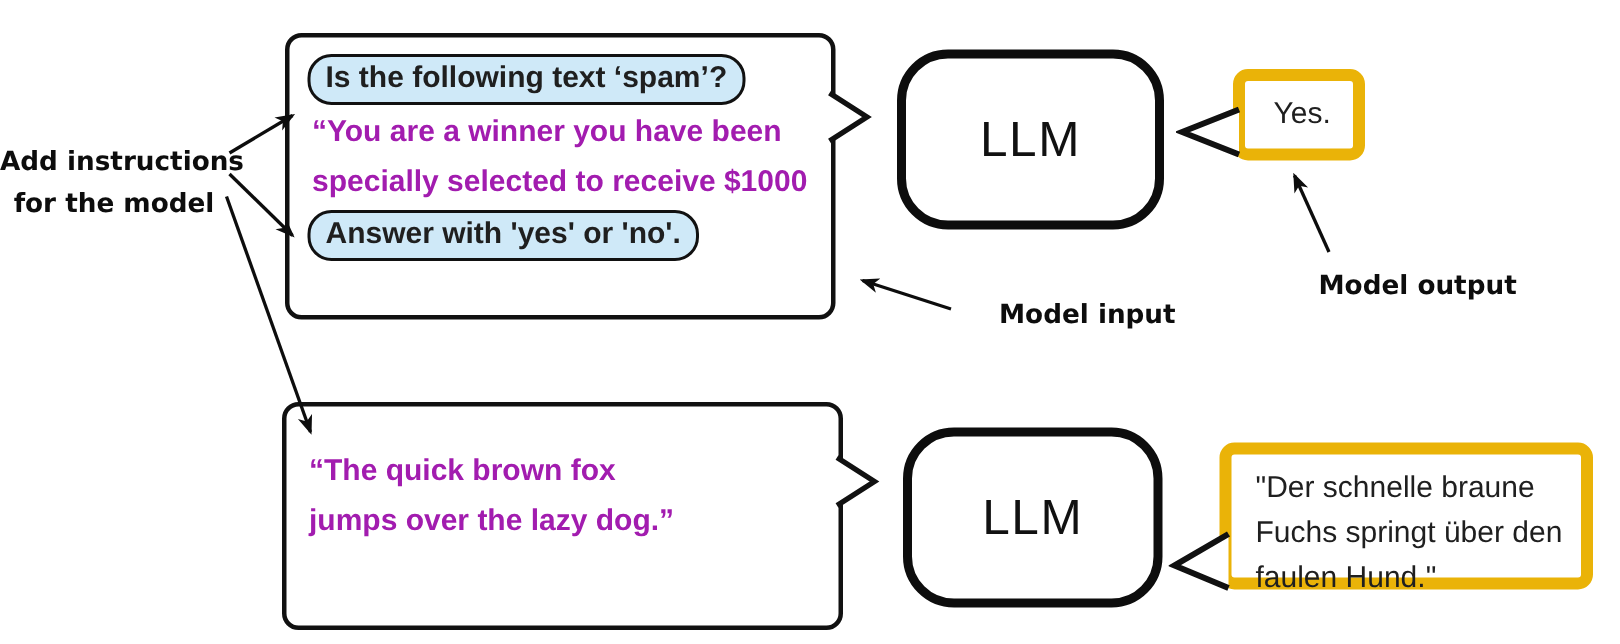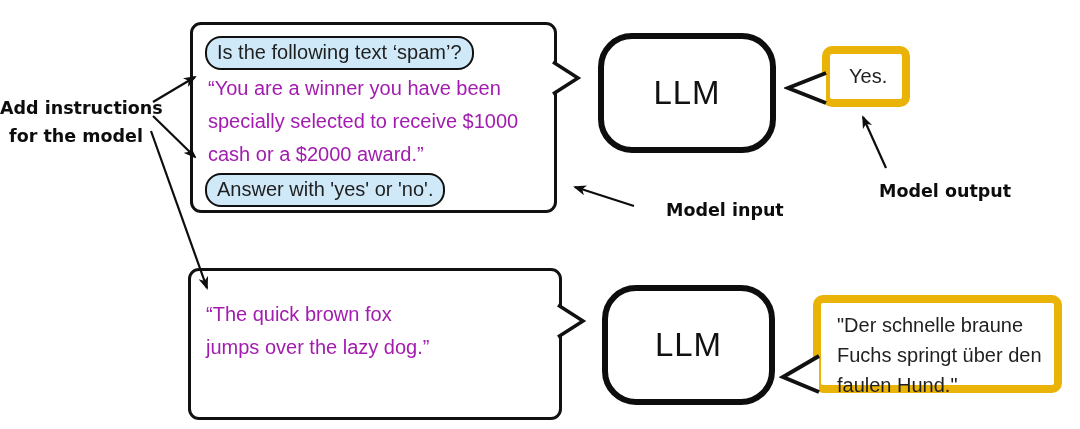--- a/index.html
+++ b/index.html
@@ -27,20 +27,21 @@
   .note-model-output { left: 856px; top: 177px; margin-left: 23px; }
 
   
   .inbox {
     position: absolute;
     box-sizing: border-box;
     background: #ffffff;
     border: 3.5px solid #111111;
     border-radius: 11px;
     z-index: 1;
+    font-weight: bold;
   }
   .inbox1 { left: 190px; top: 22px;  width: 367px; height: 191px; padding: 11px 0 0 12px; }
   .inbox2 { left: 188px; top: 268px; width: 374px; height: 152px; padding: 25px 0 0 12px; }
 
   .pill {
     display: inline-block;
     background: #cfe9f8;
     border: 2.5px solid #111111;
     border-radius: 16px;
     padding: 1px 10px 3px 10px;
@@ -98,21 +99,20 @@
   <div class="note note-add">
     <div>Add instructions</div>
     <div>for the model</div>
   </div>
 
   <div class="inbox inbox1">
     <div class="pill">Is the following text ‘spam’?</div>
     <div class="body-text">
       <div>“You are a winner you have been</div>
       <div>specially selected to receive $1000</div>
-      <div>cash or a $2000 award.”</div>
     </div>
     <div class="pill">Answer with 'yes' or 'no'.</div>
   </div>
 
   <svg class="tail" style="left:551px; top:59px;" width="32" height="38">
     <path d="M2,3 L27,19 L2,35 Z" fill="#ffffff" stroke="none"></path>
     <path d="M2,3 L27,19 L2,35" fill="none" stroke="#111111" stroke-width="3.5" stroke-linejoin="miter"></path>
   </svg>
 
   <div class="llm llm1">

